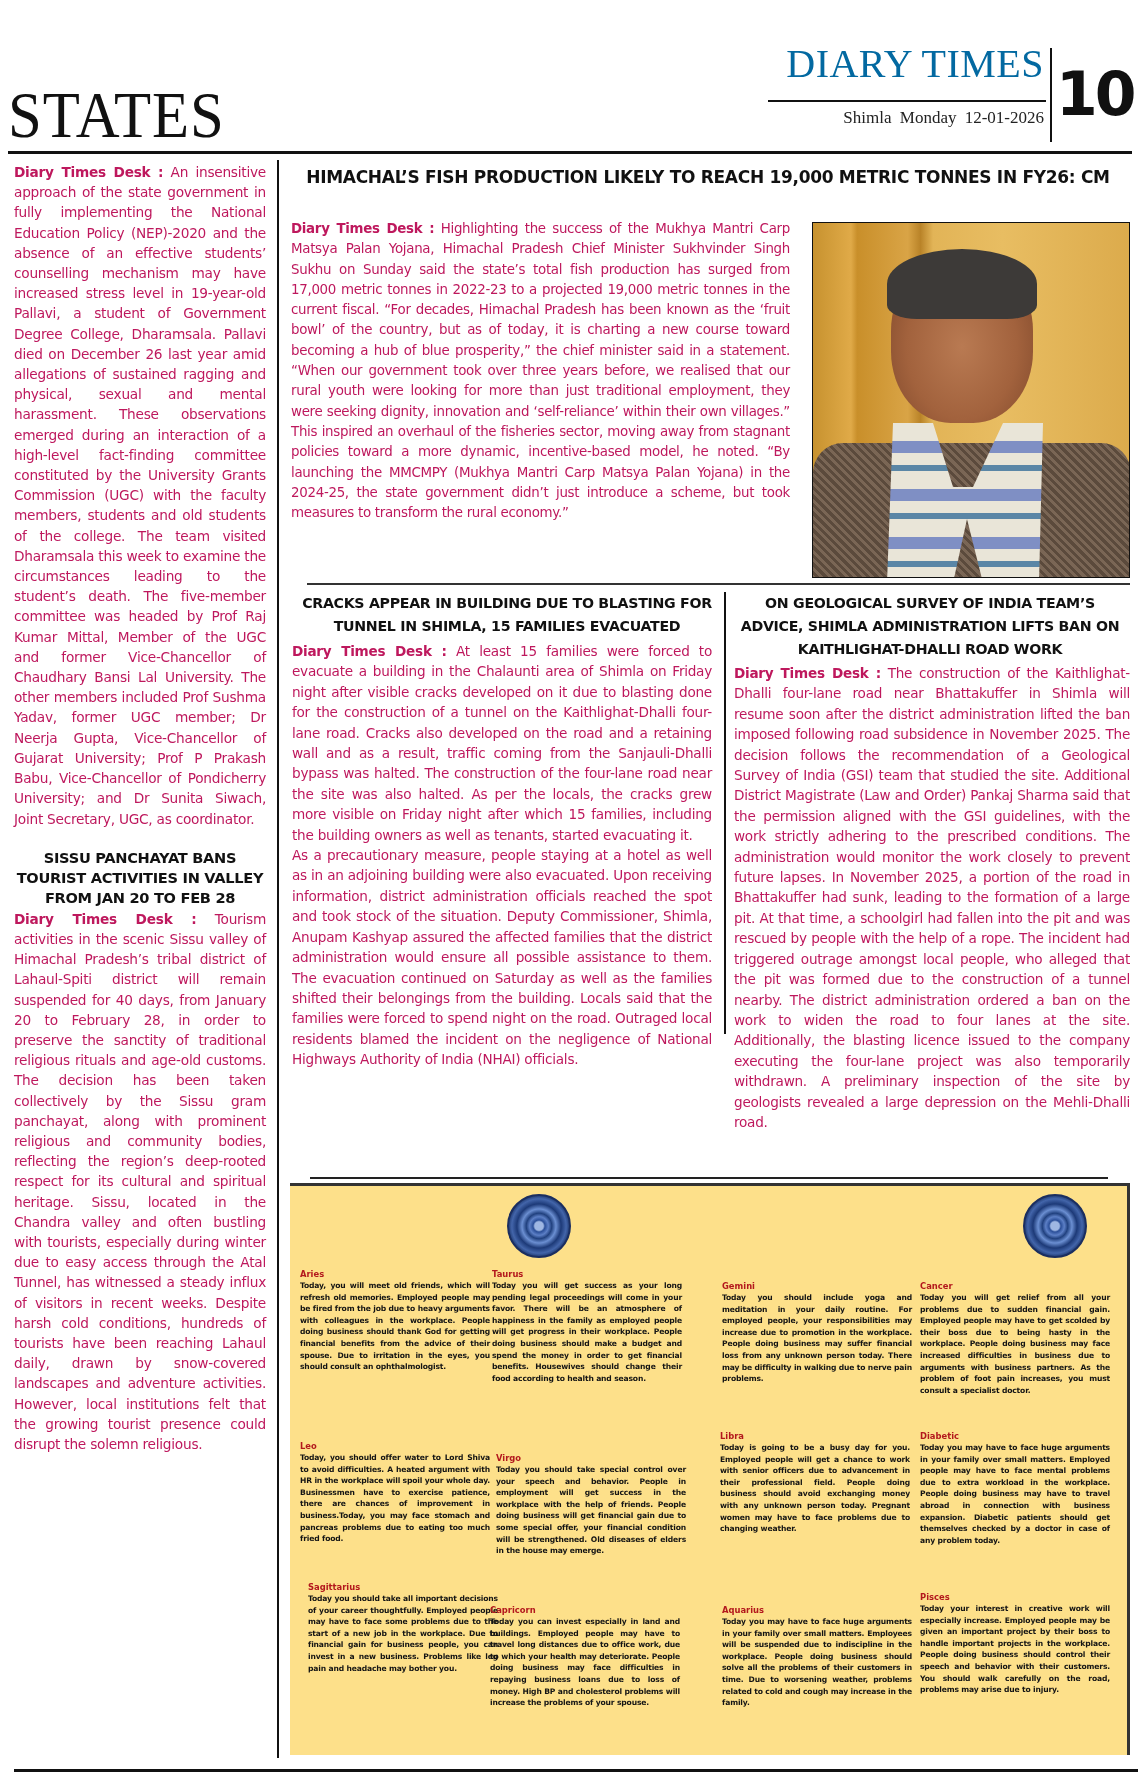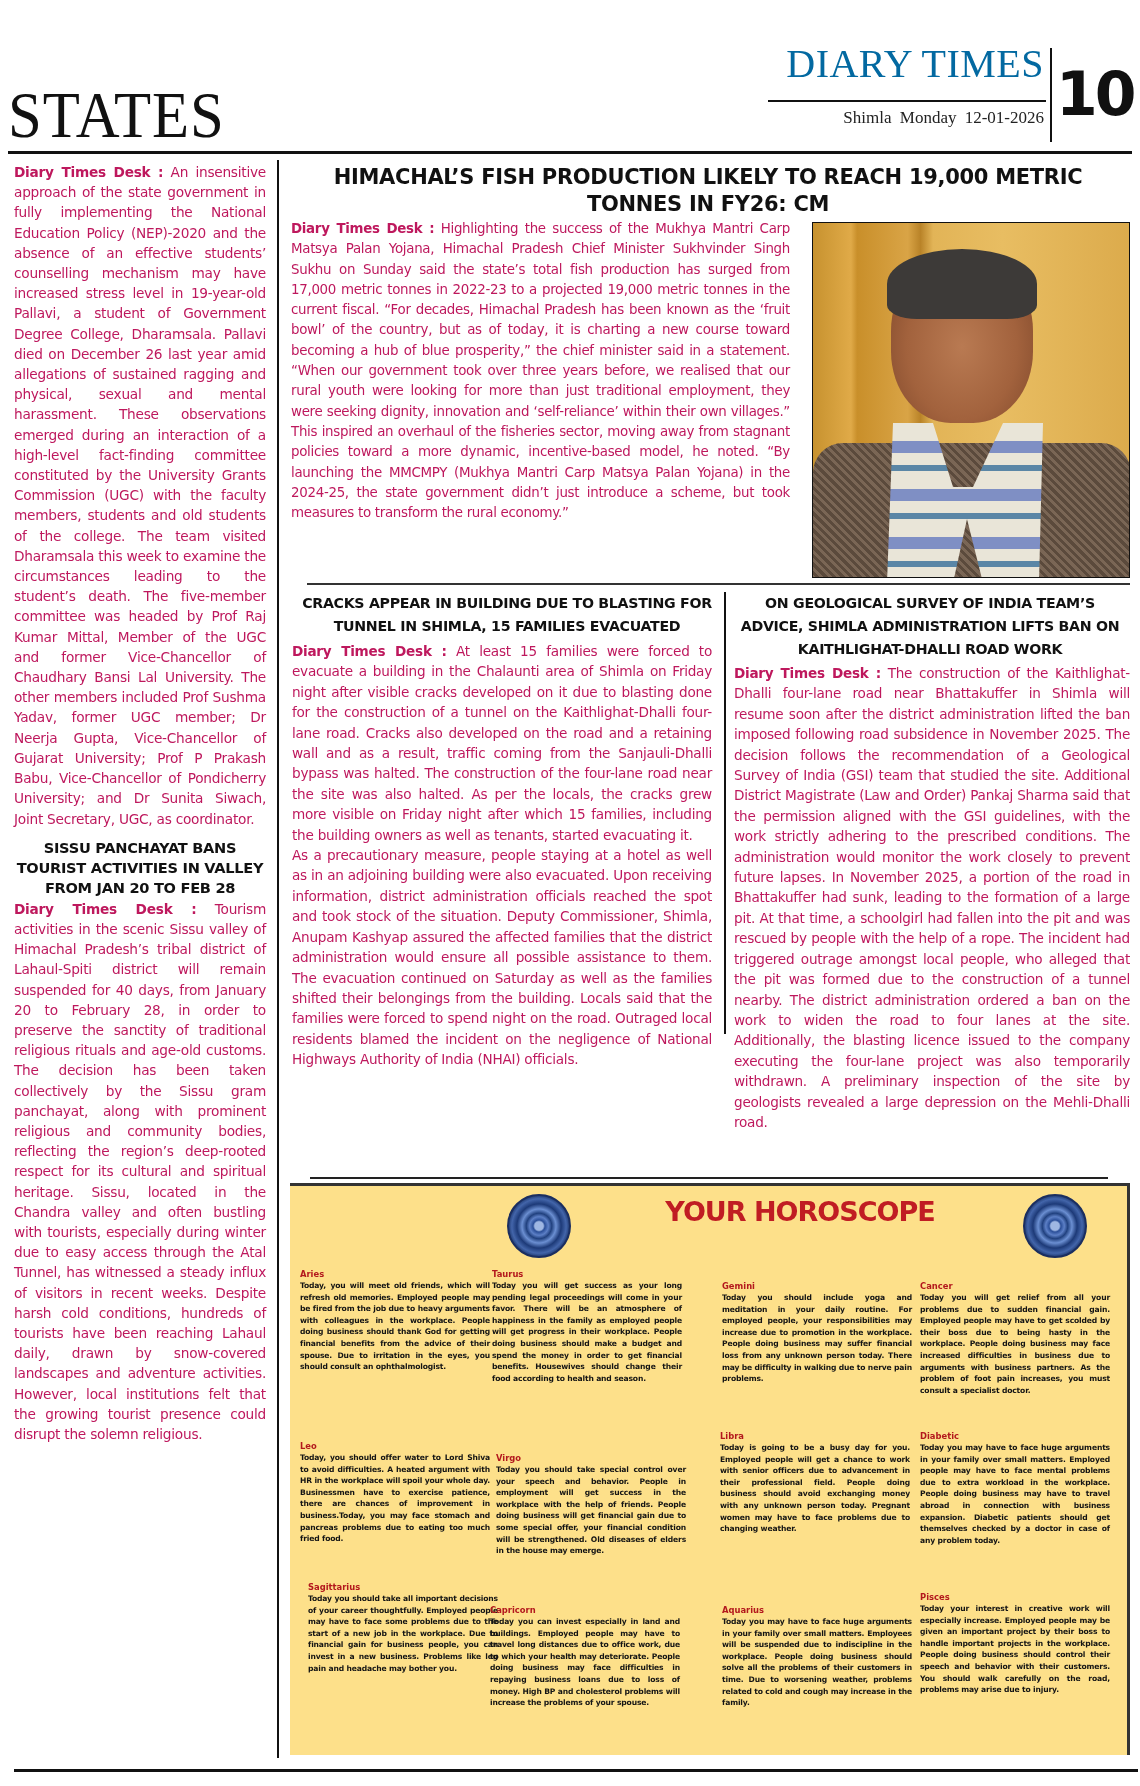--- a/index.html
+++ b/index.html
@@ -38,24 +38,24 @@
     font-family: "DejaVu Sans", sans-serif; font-weight: bold; text-align: center;
     color: #111; letter-spacing: -0.3px;
   }
   .body {
     font-family: "DejaVu Sans", sans-serif; text-align: justify; color: #be185d;
   }
   .body b { font-weight: bold; }
 
   .left-col .hl { font-size: 14.6px; line-height: 20px; margin-bottom: 1px; }
   .left-col .body { font-size: 13.7px; line-height: 20.2px; letter-spacing: -0.25px; }
-  .left-col .hl.second { margin-top: 9px; }
-
-  
-  .lead-hl { position: absolute; left: 290px; top: 164px; width: 836px; font-size: 21px; line-height: 27px; }
+  .left-col .hl.second { margin-top: 19px; }
+
+  
+  .lead-hl { position: absolute; left: 290px; top: 164px; width: 836px; font-size: 17px; line-height: 27px; }
   .lead-body { position: absolute; left: 291px; top: 219px; width: 499px; font-size: 13.4px; line-height: 20.3px; letter-spacing: -0.3px; }
   .lead-photo {
     position: absolute; left: 812px; top: 222px; width: 318px; height: 356px;
     border: 1px solid #111; overflow: hidden;
     background: linear-gradient(90deg, #c7922f 0%, #e0aa48 12%, #c98f2a 14%, #d9a446 30%, #b98328 34%, #e2b457 38%, #e8bd62 60%, #dcab4c 100%);
   }
   .photo-head {
     position: absolute; left: 78px; top: 30px; width: 142px; height: 170px; border-radius: 46% 46% 42% 42%;
     background: radial-gradient(ellipse at 50% 55%, #b97a52 0%, #a2623d 55%, #7a4428 100%);
   }
@@ -148,21 +148,20 @@
 <div class="art-divider"></div>
 
 <div class="hl art3-hl">ON GEOLOGICAL SURVEY OF INDIA TEAM’S ADVICE, SHIMLA ADMINISTRATION LIFTS BAN ON KAITHLIGHAT-DHALLI ROAD WORK</div>
 <div class="body art3-body"><b>Diary Times Desk :</b><span> The construction of the Kaithlighat-Dhalli four-lane road near Bhattakuffer in Shimla will resume soon after the district administration lifted the ban imposed following road subsidence in November 2025. The decision follows the recommendation of a Geological Survey of India (GSI) team that studied the site. Additional District Magistrate (Law and Order) Pankaj Sharma said that the permission aligned with the GSI guidelines, with the work strictly adhering to the prescribed conditions. The administration would monitor the work closely to prevent future lapses. In November 2025, a portion of the road in Bhattakuffer had sunk, leading to the formation of a large pit. At that time, a schoolgirl had fallen into the pit and was rescued by people with the help of a rope. The incident had triggered outrage amongst local people, who alleged that the pit was formed due to the construction of a tunnel nearby. The district administration ordered a ban on the work to widen the road to four lanes at the site. Additionally, the blasting licence issued to the company executing the four-lane project was also temporarily withdrawn. A preliminary inspection of the site by geologists revealed a large depression on the Mehli-Dhalli road.</span></div>
 
 <div class="art-bottom-rule1"></div>
 <div class="art-bottom-rule2"></div>
 
 <div class="horo">
   <div class="horo-wheel w1"></div>
-  <div class="horo-title">YOUR HOROSCOPE</div>
   <div class="horo-wheel w2"></div>
 
   <div class="sign" style="left:10px; top:82px;">
     <div class="name">Aries</div>
     <div class="text">Today, you will meet old friends, which will refresh old memories. Employed people may be fired from the job due to heavy arguments with colleagues in the workplace. People doing business should thank God for getting financial benefits from the advice of their spouse. Due to irritation in the eyes, you should consult an ophthalmologist.</div>
   </div>
   <div class="sign" style="left:202px; top:82px;">
     <div class="name">Taurus</div>
     <div class="text">Today you will get success as your long pending legal proceedings will come in your favor. There will be an atmosphere of happiness in the family as employed people will get progress in their workplace. People doing business should make a budget and spend the money in order to get financial benefits. Housewives should change their food according to health and season.</div>
   </div>

